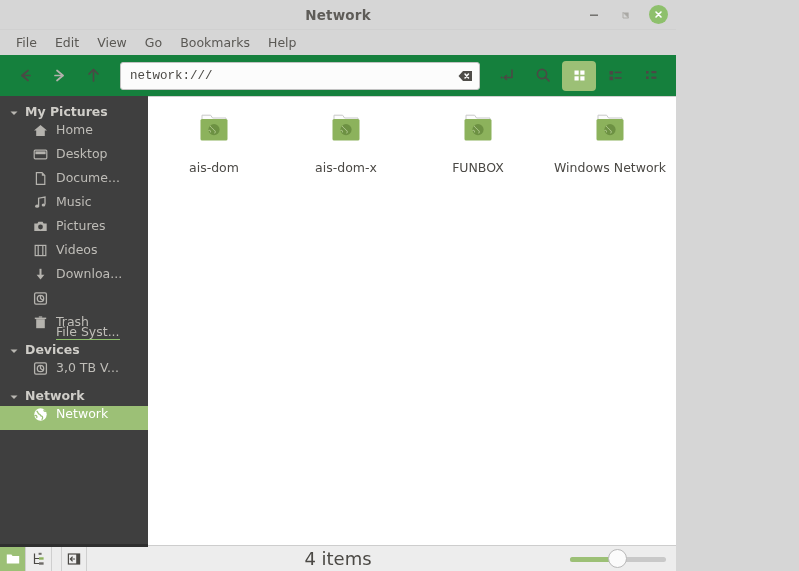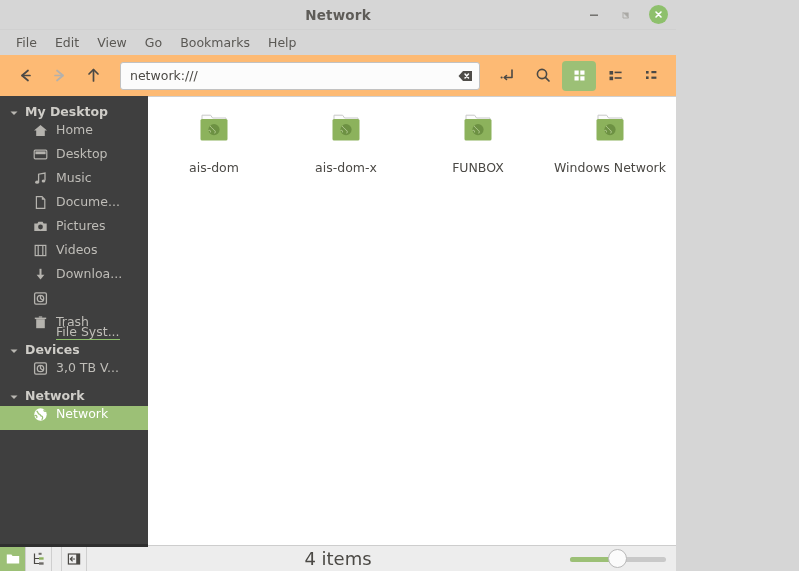--- a/index.html
+++ b/index.html
@@ -34,22 +34,22 @@
   .menubar {
     height: 25px; flex: 0 0 25px; background: #d6d6d6;
     display: flex; align-items: center; padding-left: 8px; gap: 2px;
   }
   .menu-item {
     font-size: 12.5px; color: #5a5854; padding: 3px 8px; border-radius: 3px; cursor: default;
   }
 
   
   .toolbar {
-    height: 41px; flex: 0 0 41px; background: #fdba74;
-    display: flex; align-items: center; padding: 0 8px; gap: 0;
+    height: 41px; flex: 0 0 41px; background: #15803d;
+    display: flex; align-items: center; padding: 0 8px; gap: 0; font-family: Liberation Mono, monospace;
   }
   .navbtn {
     width: 34px; height: 30px; display: flex; align-items: center; justify-content: center;
     border-radius: 3px; cursor: default;
   }
   .pathbar {
     flex: 1 1 auto; height: 28px; margin: 0 8px 0 10px;
     background: #fcfcfc; border: 1px solid #c2c2c2; border-radius: 3px;
     display: flex; align-items: center; padding: 0 6px 0 9px;
   }
@@ -245,61 +245,61 @@
   <div class="body">
 
     <div class="sidebar">
 
       <div class="sb-group">
         <span class="sb-tri">
           <svg width="10" height="10" viewBox="0 0 10 10">
               <path d="M1.5 3.5 L8.5 3.5 L5 7 Z" fill="#b9b7b2"></path>
             </svg>
         </span>
-        <span>My Desktop</span>
+        <span>My Pictures</span>
       </div>
 
       <div class="sb-item">
         <span class="sb-ico">
           <svg width="15" height="15" viewBox="0 0 15 15">
               <path d="M7.5 2 L14 7.5 L11.8 7.5 L11.8 13 L3.2 13 L3.2 7.5 L1 7.5 Z" fill="#b5b3ae"></path>
             </svg>
         </span>
         <span class="sb-label">Home</span>
       </div>
 
       <div class="sb-item">
         <span class="sb-ico">
           <svg width="15" height="15" viewBox="0 0 15 15">
             <rect x="1.2" y="3.2" width="12.6" height="8.6" rx="1" fill="none" stroke="#b5b3ae" stroke-width="1.2"></rect>
             <rect x="2.4" y="4.4" width="10.2" height="2.8" fill="#b5b3ae"></rect>
           </svg>
         </span>
         <span class="sb-label">Desktop</span>
+      </div>
+
+      <div class="sb-item">
+        <span class="sb-ico">
+          <svg width="15" height="15" viewBox="0 0 15 15">
+            <path d="M3.4 1.6 L9 1.6 L11.8 4.6 L11.8 13.4 L3.4 13.4 Z" fill="none" stroke="#b5b3ae" stroke-width="1.2"></path>
+            <path d="M8.8 1.8 L8.8 4.8 L11.6 4.8" fill="#b5b3ae"></path>
+          </svg>
+        </span>
+        <span class="sb-label">Docume...</span>
       </div>
 
       <div class="sb-item">
         <span class="sb-ico">
           <svg width="15" height="15" viewBox="0 0 15 15">
             <path d="M5.6 11 L5.6 3.2 L12 2 L12 9.6" stroke="#b5b3ae" stroke-width="1.3" fill="none"></path>
             <ellipse cx="4.1" cy="11.2" rx="2" ry="1.6" fill="#b5b3ae"></ellipse>
             <ellipse cx="10.5" cy="9.9" rx="1.8" ry="1.5" fill="#b5b3ae"></ellipse>
           </svg>
         </span>
         <span class="sb-label">Music</span>
-      </div>
-
-      <div class="sb-item">
-        <span class="sb-ico">
-          <svg width="15" height="15" viewBox="0 0 15 15">
-            <path d="M3.4 1.6 L9 1.6 L11.8 4.6 L11.8 13.4 L3.4 13.4 Z" fill="none" stroke="#b5b3ae" stroke-width="1.2"></path>
-            <path d="M8.8 1.8 L8.8 4.8 L11.6 4.8" fill="#b5b3ae"></path>
-          </svg>
-        </span>
-        <span class="sb-label">Docume...</span>
       </div>
 
       <div class="sb-item">
         <span class="sb-ico">
           <svg width="15" height="15" viewBox="0 0 15 15">
             <path d="M1.3 4.4 L4.4 4.4 L5.4 2.8 L9.6 2.8 L10.6 4.4 L13.7 4.4 L13.7 12 L1.3 12 Z" fill="#b5b3ae"></path>
             <circle cx="7.5" cy="8" r="2.4" fill="#3f3f3f"></circle>
           </svg>
         </span>
         <span class="sb-label">Pictures</span>

